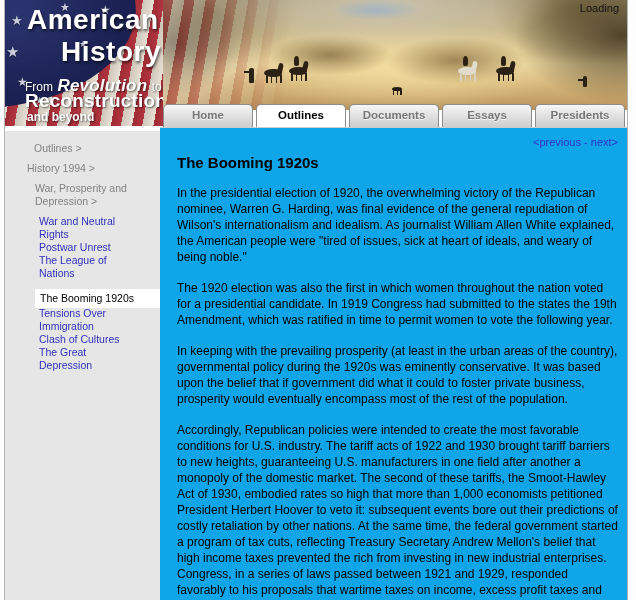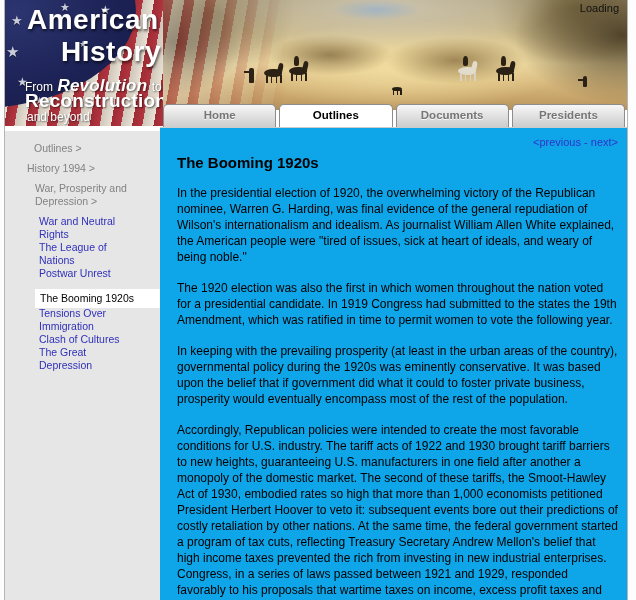--- a/index.html
+++ b/index.html
@@ -33,21 +33,21 @@
     transform:rotate(-6deg);
   }
   .flag-star{position:absolute;color:#c9cdd9;text-shadow:0 1px 1px rgba(0,0,0,.4);line-height:1;}
   .logo-text{position:absolute;left:0;top:0;right:0;color:#fff;}
   .lt-american{position:absolute;left:22px;top:4px;font-size:28px;font-weight:bold;letter-spacing:.5px;text-shadow:1px 2px 3px rgba(0,0,0,.65);}
   .lt-history{position:absolute;left:56px;top:36px;font-size:28px;font-weight:bold;letter-spacing:.5px;text-shadow:1px 2px 3px rgba(0,0,0,.65);}
   .lt-line{position:absolute;left:20px;top:76px;white-space:nowrap;text-shadow:1px 1px 2px rgba(0,0,0,.6);}
   .lt-from,.lt-to{font-size:12px;font-weight:normal;}
   .lt-rev{font-size:17px;font-weight:bold;letter-spacing:.2px;font-style:italic;}
   .lt-recon{position:absolute;left:20px;top:90px;font-size:19px;font-weight:bold;letter-spacing:.2px;text-shadow:1px 1px 2px rgba(0,0,0,.6);}
-  .lt-beyond{position:absolute;left:22px;top:110px;font-size:12px;font-weight:normal;text-shadow:1px 1px 2px rgba(0,0,0,.6);}
+  .lt-beyond{position:absolute;left:22px;top:110px;font-size:12px;font-weight:bold;text-shadow:1px 1px 2px rgba(0,0,0,.6);}
   
   .painting{
     position:absolute;left:158px;top:0;right:0;height:110px;overflow:hidden;
     background:
       radial-gradient(ellipse 60px 14px at 46% 9%,rgba(150,175,200,.75),rgba(150,175,200,0) 75%),
       radial-gradient(ellipse 210px 55px at 48% 6%,rgba(206,199,180,.85),rgba(206,199,180,0) 80%),
       radial-gradient(ellipse 95px 75px at 2% 38%,rgba(66,54,32,.9),rgba(66,54,32,0) 72%),
       radial-gradient(ellipse 120px 85px at 10% 12%,rgba(112,96,58,.75),rgba(112,96,58,0) 72%),
       radial-gradient(ellipse 150px 95px at 99% 32%,rgba(72,59,34,.92),rgba(72,59,34,0) 72%),
       radial-gradient(ellipse 120px 80px at 89% 8%,rgba(118,102,60,.8),rgba(118,102,60,0) 70%),
@@ -179,31 +179,32 @@
       </div>
       <div class="fig man" style="left:420px;top:76px;height:11px;width:4px;"></div>
 
       <div class="loading">Loading</div>
     </div>
 
     <div class="tabs">
       <div class="tab">Home</div>
       <div class="tab active">Outlines</div>
       <div class="tab">Documents</div>
+      <div class="tab">Essays</div>
       <div class="tab">Presidents</div>
     </div>
   </div>
 
   <div class="sidebar">
     <div class="bc lvl0">Outlines &gt;</div>
     <div class="bc lvl1">History 1994 &gt;</div>
     <div class="bc lvl2">War, Prosperity and Depression &gt;</div>
     <div class="slink">War and Neutral Rights</div>
+    <div class="slink">Postwar Unrest</div>
     <div class="slink">The League of Nations</div>
-    <div class="slink">Postwar Unrest</div>
     <div class="slink current">The Booming 1920s</div>
     <div class="slink">Tensions Over Immigration</div>
     <div class="slink">Clash of Cultures</div>
     <div class="slink">The Great Depression</div>
   </div>
 
   <div class="content">
     <div class="pager">
       <a>&lt;previous</a><span> - </span><a>next&gt;</a>
     </div>

